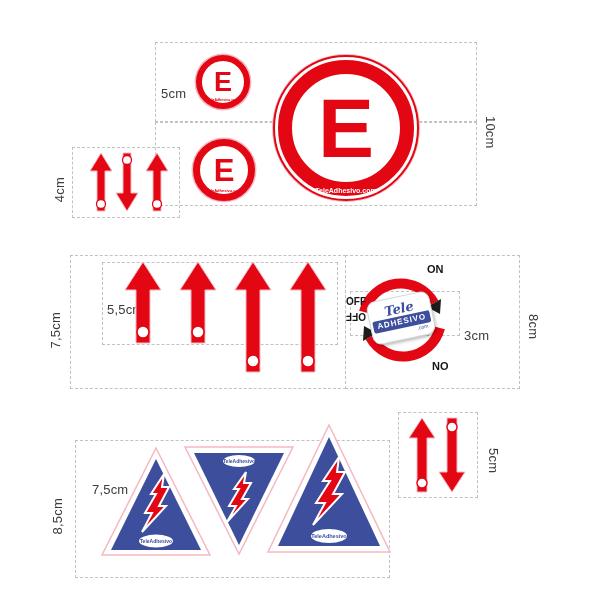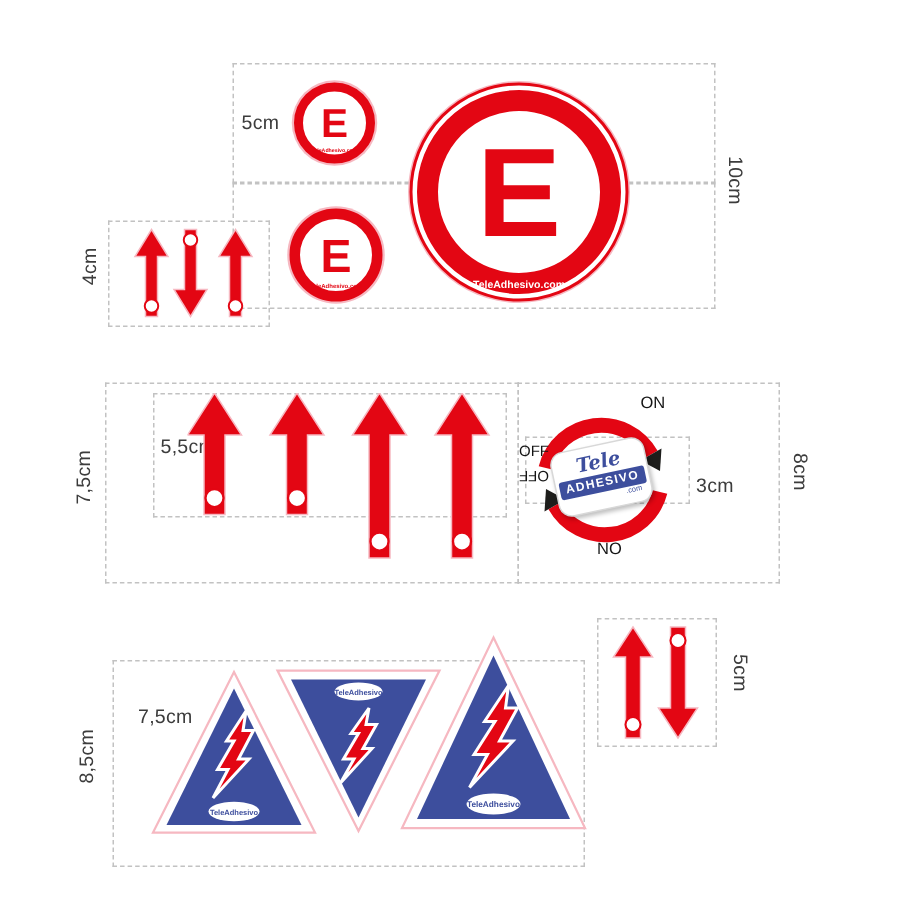--- a/index.html
+++ b/index.html
@@ -1,20 +1,20 @@
 <!DOCTYPE html>
 <html><head>
 <meta charset="utf-8">
 <style>
   * { margin:0; padding:0; box-sizing:border-box; }
   html,body { background:#fff; font-family:"Liberation Sans", sans-serif; }
   .canvas { position:relative; width:600px; height:600px; background:#fff; overflow:hidden; }
   .abs { position:absolute; }
   .dash { position:absolute; border:1px dashed #c2c2c2; }
-  .dim { position:absolute; font-size:13px; color:#3c3c3c; letter-spacing:.2px; white-space:nowrap; }
+  .dim { position:absolute; font-size:13px; color:#3c3c3c; letter-spacing:.2px; white-space:nowrap;margin-top:12px; }
   .vup { writing-mode:vertical-rl; transform:rotate(180deg); }
   .vdown { writing-mode:vertical-rl; }
 
   
   .e-sticker { position:absolute; border-style:solid; border-color:#e30613; border-radius:50%;
                background:#fff; box-shadow:0 0 0 1.5px #f6b8c1;
                display:flex; align-items:center; justify-content:center; }
   .e-letter { color:#e30613; font-weight:bold; line-height:1; }
   .e-brand  { position:absolute; left:0; right:0; text-align:center; color:#e30613; font-weight:bold; }
   .e-s1 { left:196px; top:55px;  width:54px; height:54px; border-width:6px; }
@@ -26,21 +26,21 @@
 
   .e-big { position:absolute; left:273px; top:55px; width:146px; height:146px;
            border:2px solid #e30613; border-radius:50%; background:#fff; box-shadow:0 0 0 1px #f6b8c1; }
   .e-big-ring { position:absolute; inset:3px; border:14px solid #e30613; border-radius:50%;
                 display:flex; align-items:center; justify-content:center; }
   .e-big .e-letter { font-size:84px; }
   .e-big-brand { position:absolute; left:0; right:0; bottom:-12px; text-align:center;
                  color:#fff; font-size:7px; font-weight:bold; z-index:2; }
 
   
-  .sw-label { position:absolute; font-weight:normal; color:#141414; font-size:11px; }
+  .sw-label { position:absolute; font-weight:bold; color:#141414; font-size:11px; }
   .rot180 { transform:rotate(180deg); }
 
   .badge { position:absolute; left:369px; top:296px; width:64px; height:44px; transform:rotate(-12deg);
            background:#fff; border:1px solid #d8d8d8; border-radius:9px;
            box-shadow:1px 2px 3px rgba(0,0,0,.25);
            display:flex; flex-direction:column; align-items:center; justify-content:center; z-index:3; }
   .badge .tele { font-family:"DejaVu Serif", serif; font-style:italic; font-weight:bold;
                  color:#3d4e9d; font-size:13px; line-height:1.1; }
   .badge .adhesivo { background:#3d4e9d; color:#fff; font-weight:bold; font-size:8px;
                      letter-spacing:1px; padding:1px 4px; border-radius:2px; line-height:1.2; }
@@ -123,21 +123,21 @@
   <svg class="abs" style="left:348px;top:262px" width="108" height="116" viewBox="0 0 108 116">
     <path d="M 16,50 A 38 38 0 0 1 86,41" fill="none" stroke="#e30613" stroke-width="10"></path>
     <polygon points="92,52 93,37 79,45" fill="#1d1d1b"></polygon>
     <path d="M 92,66 A 38 38 0 0 1 22,75" fill="none" stroke="#e30613" stroke-width="10"></path>
     <polygon points="16,64 15,79 29,71" fill="#1d1d1b"></polygon>
   </svg>
 
   <div class="sw-label" style="left:427px;top:263px">ON</div>
   <div class="sw-label" style="left:346px;top:296px;font-size:10px">OFF</div>
   <div class="sw-label rot180" style="left:346px;top:311px;font-size:10px">OFF</div>
-  <div class="sw-label" style="left:398px;top:360px">NO</div>
+  <div class="sw-label" style="left:432px;top:360px">NO</div>
 
   <div class="badge">
     <span class="tele">Tele</span>
     <span class="adhesivo">ADHESIVO</span>
     <span class="com">.com</span>
   </div>
 
   <div class="dash" style="left:75px;top:440px;width:315px;height:138px"></div>
   <div class="dash" style="left:398px;top:412px;width:80px;height:86px"></div>
 

